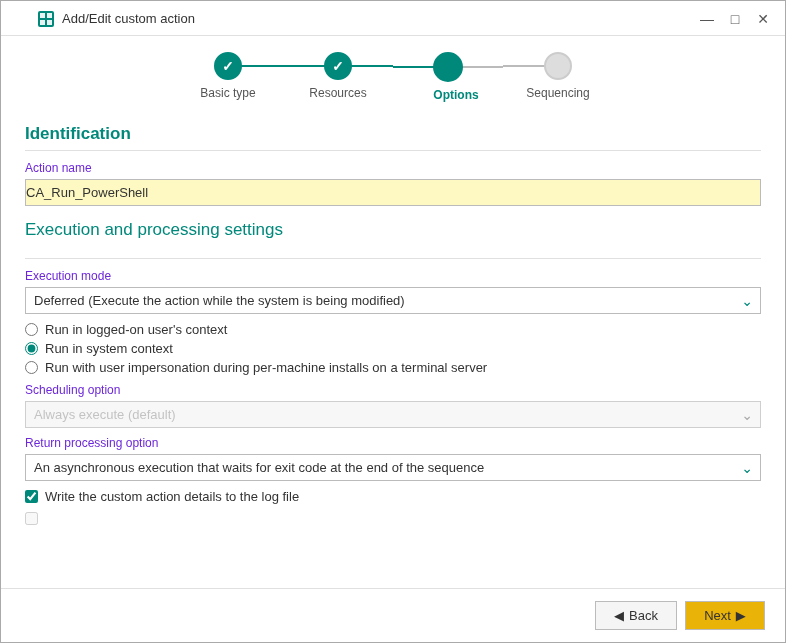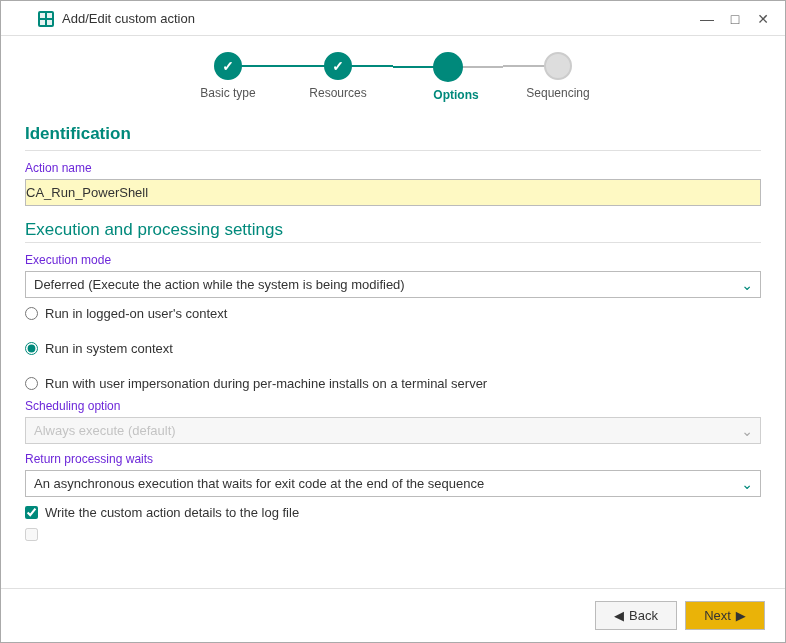--- a/index.html
+++ b/index.html
@@ -184,21 +184,21 @@
       font-size: 13px;
       color: #333;
       outline: none;
       background: #fef9c3;
     }
 
     .section-title2 {
       font-size: 17px;
       color: #00897b;
       font-weight: 400;
-      padding: 14px 0 2px 0;
+      padding: 14px 0 18px 0;
       border-bottom: 1px solid #e0e0e0;
       margin-bottom: 10px;
     }
 
     .select-wrap {
       position: relative;
     }
     .custom-select {
       width: 100%;
       border: 1px solid #bbb;
@@ -221,21 +221,21 @@
       transform: translateY(-50%);
       color: #00897b;
       pointer-events: none;
       font-size: 14px;
     }
     .select-arrow.disabled { color: #aaa; }
 
     .radio-group {
       display: flex;
       flex-direction: column;
-      gap: 20px;
+      gap: 4px;
       margin: 8px 0;
     }
     .radio-item {
       display: flex;
       align-items: center;
       gap: 7px;
       font-size: 13px;
       color: #333;
       cursor: pointer;
     }
@@ -385,21 +385,21 @@
     </div>
 
     
     <div class="field-label">Scheduling option</div>
     <div class="select-wrap">
       <select class="custom-select" disabled=""><option>Always execute (default)</option></select>
       <span class="select-arrow disabled">⌄</span>
     </div>
 
     
-    <div class="field-label">Return processing waits</div>
+    <div class="field-label">Return processing option</div>
     <div class="select-wrap">
       <select class="custom-select"><option>An asynchronous execution that waits for exit code at the end of the sequence</option></select>
       <span class="select-arrow">⌄</span>
     </div>
 
     
     <label class="checkbox-item">
       <input type="checkbox" checked="" style="">
       <span>Write the custom action details to the log file</span>
     </label>

